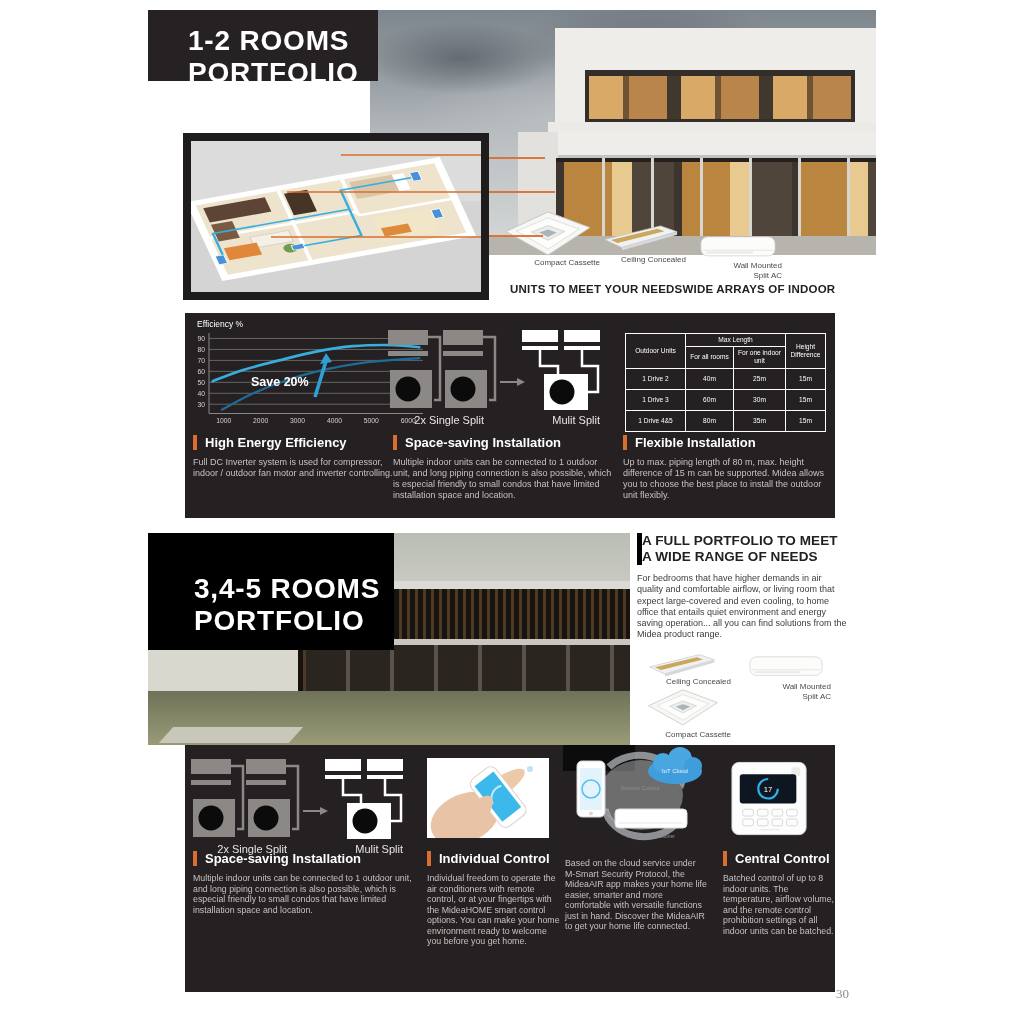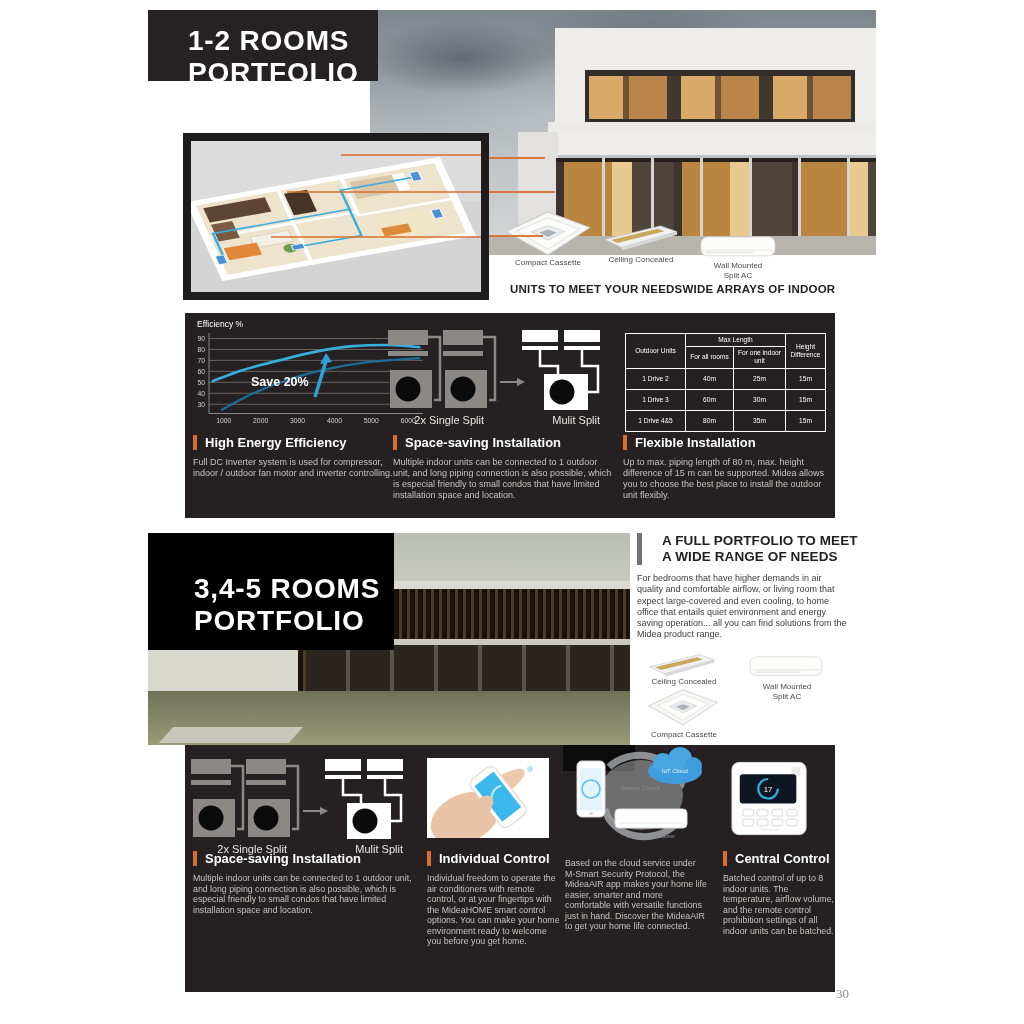--- a/index.html
+++ b/index.html
@@ -41,21 +41,21 @@
   
   #floorplan{left:183px;top:133px;width:306px;height:167px;background:#d6d6d6;
     border:8px solid #1f1c1d;box-sizing:border-box;z-index:7}
   #floorplan svg{width:100%;height:100%;display:block}
   .lead{height:2px;background:#d96f2e;z-index:8;opacity:.92}
   #lead1{left:489px;top:157px;width:56px}
   #lead2{left:489px;top:191px;width:66px}
   #lead3{left:489px;top:235px;width:54px}
 
   
-  .unit-label{font-size:8px;color:#4a4a4a;text-align:center;line-height:9.5px;z-index:3}
+  .unit-label{font-size:8px;color:#4a4a4a;text-align:right;line-height:9.5px;z-index:3}
   #u1-img{left:504px;top:211px;width:88px;height:46px;z-index:3}
   #u1-label{left:496px;top:258px;width:104px}
   #u2-img{left:602px;top:223px;width:78px;height:29px;z-index:3}
   #u2-label{left:596px;top:255px;width:90px}
   #u3-img{left:700px;top:235px;width:76px;height:24px;z-index:3}
   #u3-label{left:694px;top:261px;width:88px}
   #headline1{left:510px;top:283px;width:340px;font-size:11.5px;font-weight:800;
     color:#242021;white-space:nowrap;letter-spacing:.2px}
 
   
@@ -92,21 +92,21 @@
   .h2-house{left:150px;top:56px;width:332px;height:104px;
     background:repeating-linear-gradient(90deg,#17130f 0 5px,#4e3a24 5px 8px)}
   .h2-mid{left:150px;top:106px;width:332px;height:6px;background:#c9c7c0}
   .h2-glass{left:158px;top:112px;width:324px;height:48px;
     background:repeating-linear-gradient(90deg,#2a251f 0 40px,#5a534c 40px 44px)}
   .h2-grass{left:0;top:158px;width:482px;height:54px;background:linear-gradient(180deg,#6f7257,#999b78)}
   .h2-path{left:18px;top:194px;width:130px;height:16px;background:#c9c6ba;transform:skewX(-42deg)}
 
   
   #portfolio{left:637px;top:533px;width:239px;height:212px}
-  #pf-h{border-left:5px solid #737373;padding-left:20px}
+  #pf-h{border-left:5px solid #000000;padding-left:0}
   #pf-h span{display:block;font-size:13.5px;font-weight:800;color:#242021;line-height:16px;letter-spacing:.1px}
   #pf-p{margin-top:8px;font-size:9px;line-height:11.3px;color:#3c3c3c;width:210px}
   #pu1-img{left:10px;top:119px;width:70px;height:25px}
   #pu1-label{left:0;top:144px;width:94px}
   #pu2-img{left:112px;top:122px;width:74px;height:24px}
   #pu2-label{left:106px;top:149px;width:88px}
   #pu3-img{left:10px;top:156px;width:72px;height:39px}
   #pu3-label{left:0;top:197px;width:94px}
 
   

